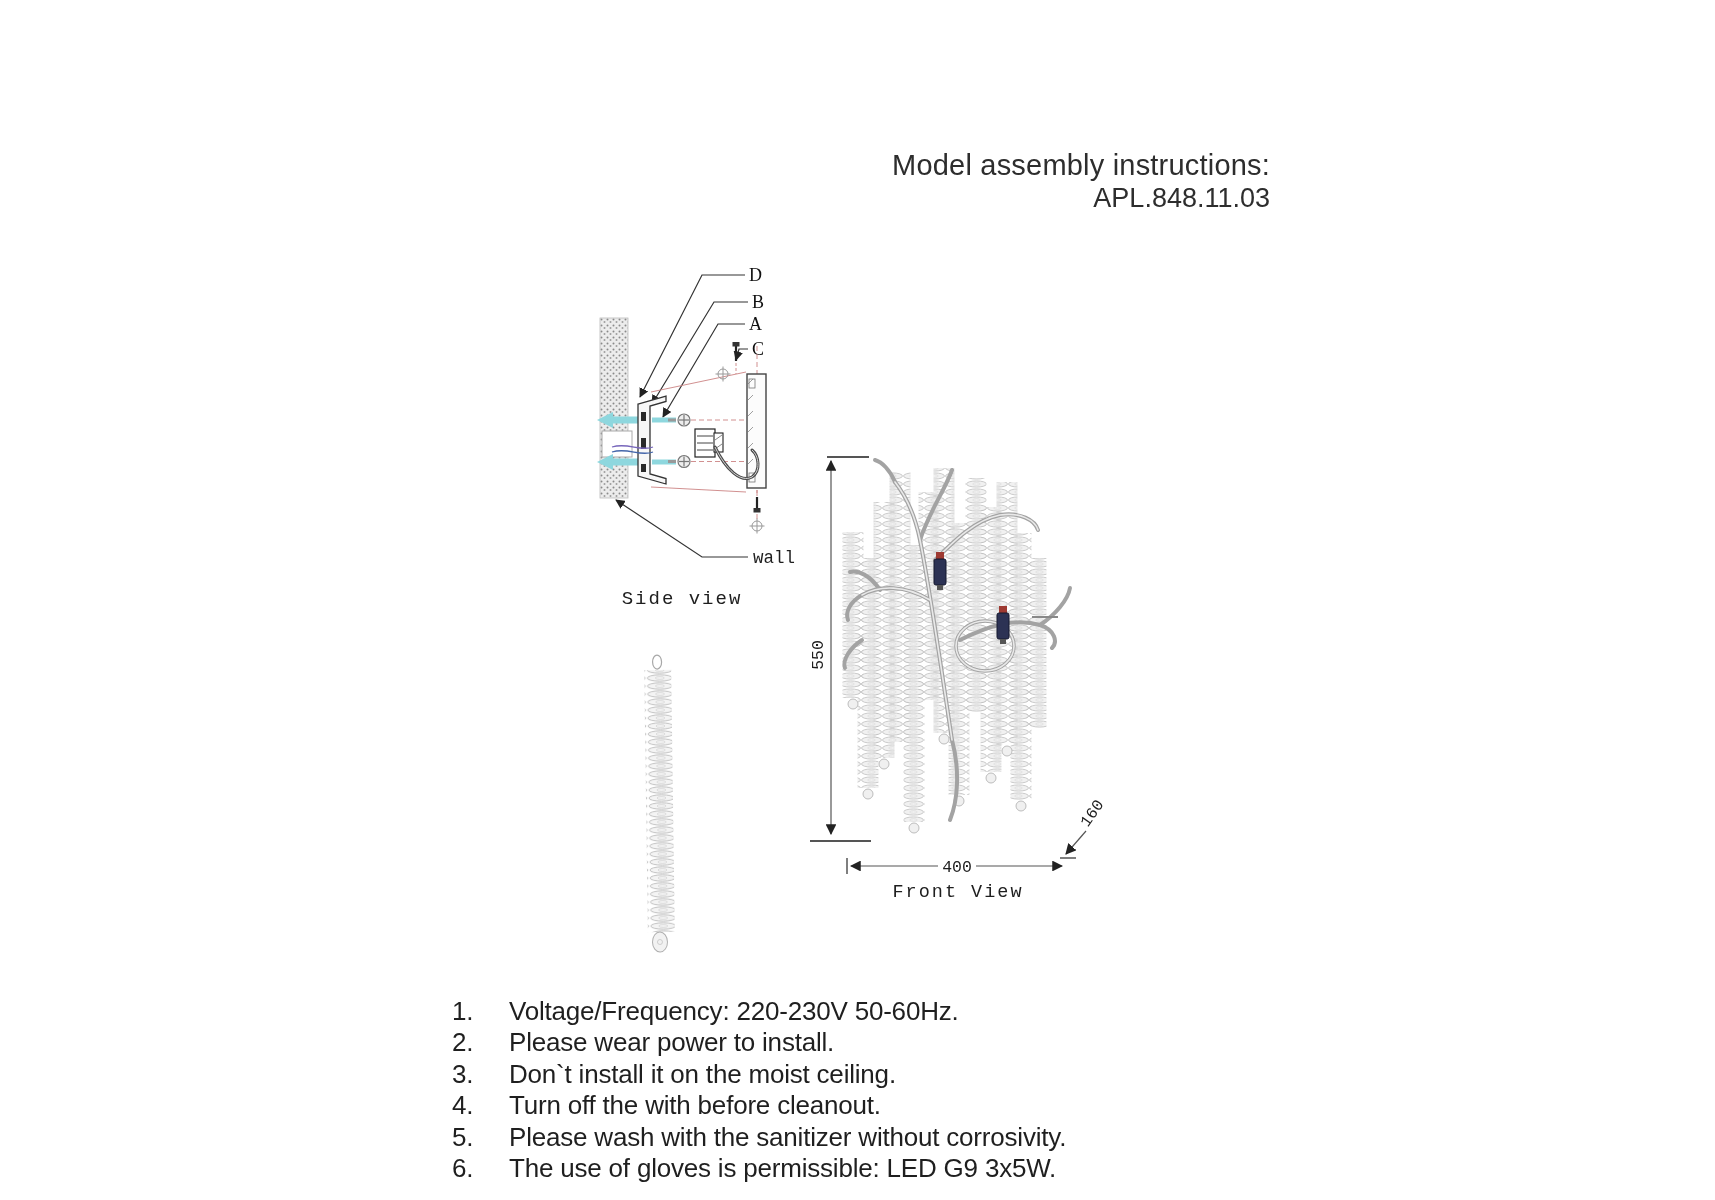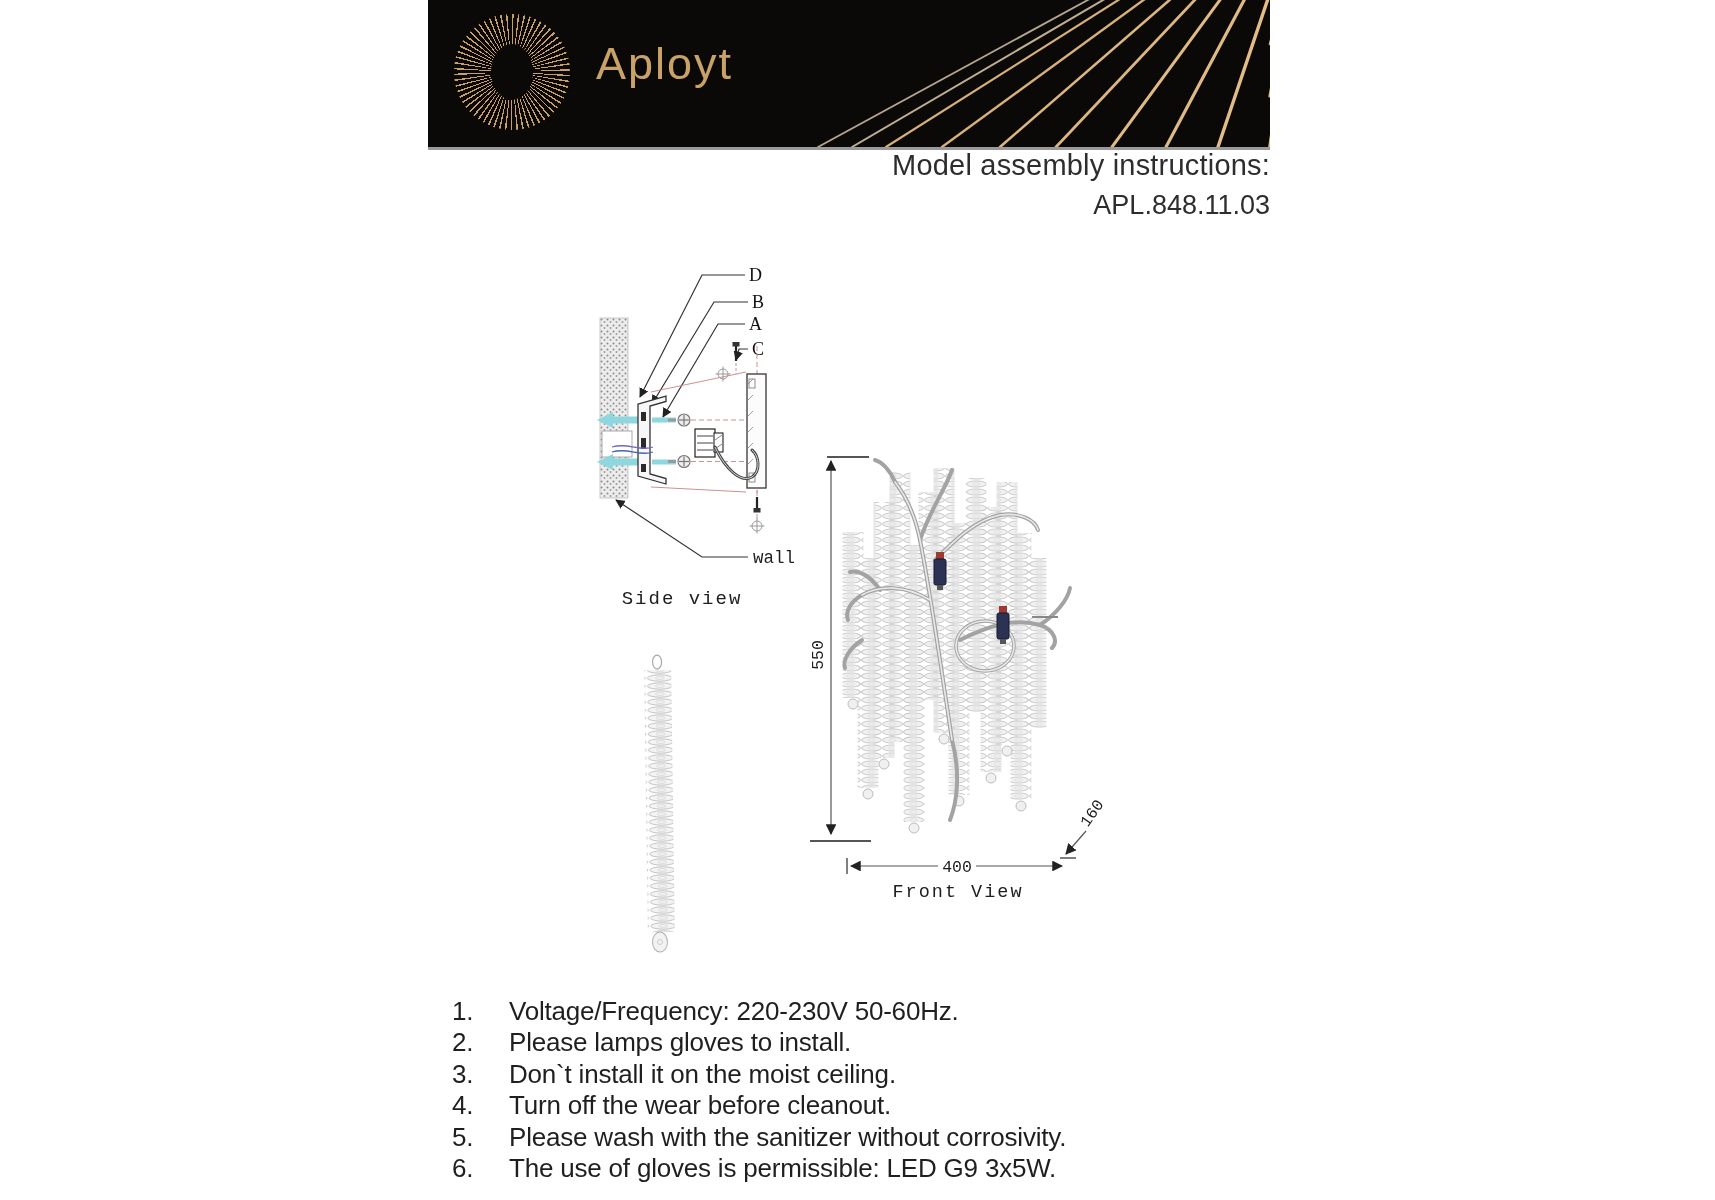--- a/index.html
+++ b/index.html
@@ -10,59 +10,38 @@
   .banner{position:absolute;left:428px;top:0;width:842px;height:147px;background:#0b0907;border-bottom:3px solid #9a9a9a;overflow:hidden;}
   .sunrays{position:absolute;left:26px;top:14px;width:116px;height:116px;border-radius:50%;
     background:repeating-conic-gradient(#c9a063 0deg 1.6deg, rgba(0,0,0,0) 1.6deg 5.8deg);}
   .suncore{position:absolute;left:63px;top:44px;width:42px;height:56px;background:#0b0907;border-radius:50%;}
   .brand-text{position:absolute;left:168px;top:38px;font-size:45px;font-weight:400;letter-spacing:2px;color:#c8a266;}
   .rays-svg{position:absolute;left:0;top:0;}
 
   
   .title-block{position:absolute;left:428px;top:149px;width:842px;text-align:right;color:#2d2d2d;}
   .title-line1{font-size:29px;font-weight:500;letter-spacing:0.2px;}
-  .title-line2{font-size:27px;font-weight:500;margin-top:8px;}
+  .title-line2{font-size:27px;font-weight:500;margin-top:1px;}
 
   
   svg{position:absolute;overflow:visible;}
   .dim-text{font-family:"Liberation Mono",monospace;fill:#1e1e1e;}
   .cad-label{font-family:"Liberation Serif",serif;fill:#111;}
 
   
   .instructions{position:absolute;left:452px;top:996px;width:720px;color:#1f1f1f;}
   .inst-row{display:flex;line-height:31.4px;font-size:26px;letter-spacing:-0.2px;}
   .inst-num{width:57px;flex:0 0 57px;}
   .inst-text{flex:1;}
 </style>
 </head>
 <body>
 
 <div class="sheet">
 
-  <div class="banner">
-    <svg class="rays-svg" width="842" height="147" viewBox="0 0 842 147">
-      <g stroke-linecap="round" fill="none">
-        <line x1="880" y1="-120" x2="390" y2="147" stroke="#b4a68f" stroke-width="1.8"></line>
-        <line x1="880" y1="-120" x2="424" y2="147" stroke="#bfae92" stroke-width="2"></line>
-        <line x1="880" y1="-120" x2="458" y2="147" stroke="#d7b07a" stroke-width="2.2"></line>
-        <line x1="880" y1="-120" x2="514" y2="147" stroke="#d7b07a" stroke-width="2.4"></line>
-        <line x1="880" y1="-120" x2="572" y2="147" stroke="#dcb580" stroke-width="2.6"></line>
-        <line x1="880" y1="-120" x2="628" y2="147" stroke="#dcb580" stroke-width="2.8"></line>
-        <line x1="880" y1="-120" x2="684" y2="147" stroke="#e0ba85" stroke-width="3"></line>
-        <line x1="880" y1="-120" x2="738" y2="147" stroke="#e0ba85" stroke-width="3.2"></line>
-        <line x1="880" y1="-120" x2="790" y2="147" stroke="#e3bd88" stroke-width="3.4"></line>
-        <line x1="880" y1="-120" x2="842" y2="147" stroke="#e3bd88" stroke-width="3.6"></line>
-        <line x1="880" y1="-100" x2="842" y2="96" stroke="#e3bd88" stroke-width="3.2"></line>
-        <line x1="880" y1="-100" x2="842" y2="44" stroke="#d7b07a" stroke-width="2.6"></line>
-      </g>
-    </svg>
-    <div class="sunrays"></div>
-    <div class="suncore"></div>
-    <div class="brand-text">Aployt</div>
-  </div>
 
   <div class="title-block">
     <div class="title-line1">Model assembly instructions:</div>
     <div class="title-line2">APL.848.11.03</div>
   </div>
 
   <svg style="left:540px;top:240px" width="280" height="372" viewBox="540 240 280 372">
     <defs>
       <marker id="ahS" viewBox="0 0 10 10" refX="9" refY="5" markerWidth="8" markerHeight="8" orient="auto-start-reverse">
         <path d="M0,0L10,5L0,10z" fill="#222"></path>
@@ -279,29 +258,29 @@
     <text class="dim-text" x="958" y="897" font-size="18.5" text-anchor="middle" letter-spacing="2">Front View</text>
   </svg>
 
   <div class="instructions">
     <div class="inst-row">
       <span class="inst-num">1.</span>
       <span class="inst-text">Voltage/Frequency: 220-230V 50-60Hz.</span>
     </div>
     <div class="inst-row">
       <span class="inst-num">2.</span>
-      <span class="inst-text">Please lamps gloves to install.</span>
+      <span class="inst-text">Please wear power to install.</span>
     </div>
     <div class="inst-row">
       <span class="inst-num">3.</span>
       <span class="inst-text">Don`t install it on the moist ceiling.</span>
     </div>
     <div class="inst-row">
       <span class="inst-num">4.</span>
-      <span class="inst-text">Turn off the wear before cleanout.</span>
+      <span class="inst-text">Turn off the with before cleanout.</span>
     </div>
     <div class="inst-row">
       <span class="inst-num">5.</span>
       <span class="inst-text">Please wash with the sanitizer without corrosivity.</span>
     </div>
     <div class="inst-row">
       <span class="inst-num">6.</span>
       <span class="inst-text">The use of gloves is permissible: LED G9 3x5W.</span>
     </div>
   </div>

